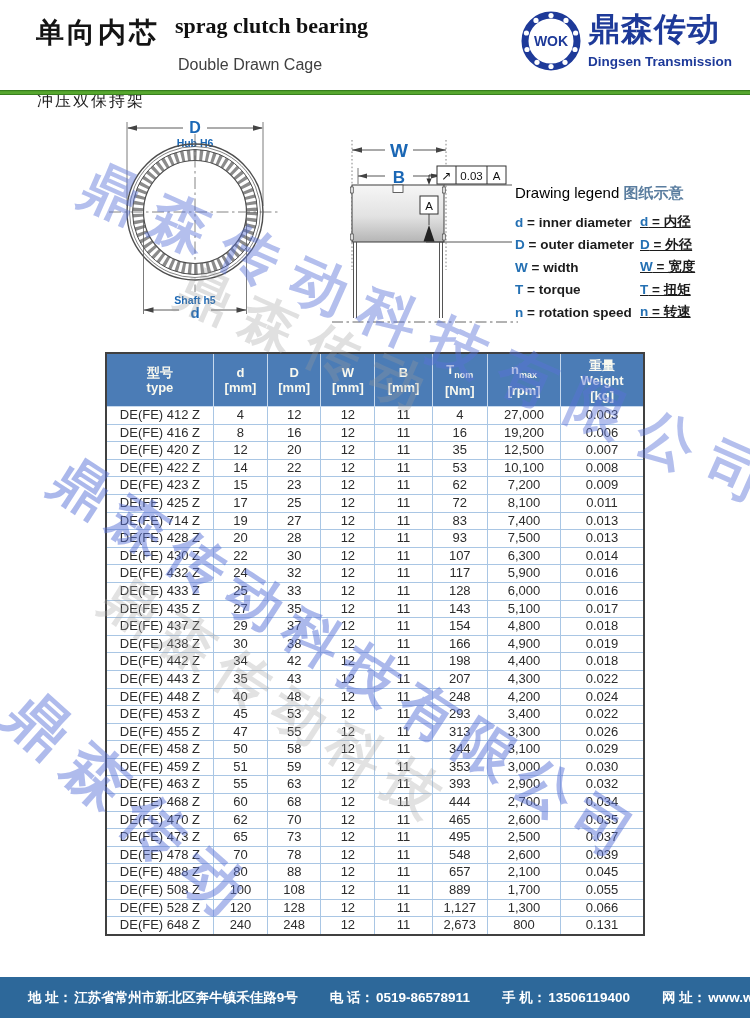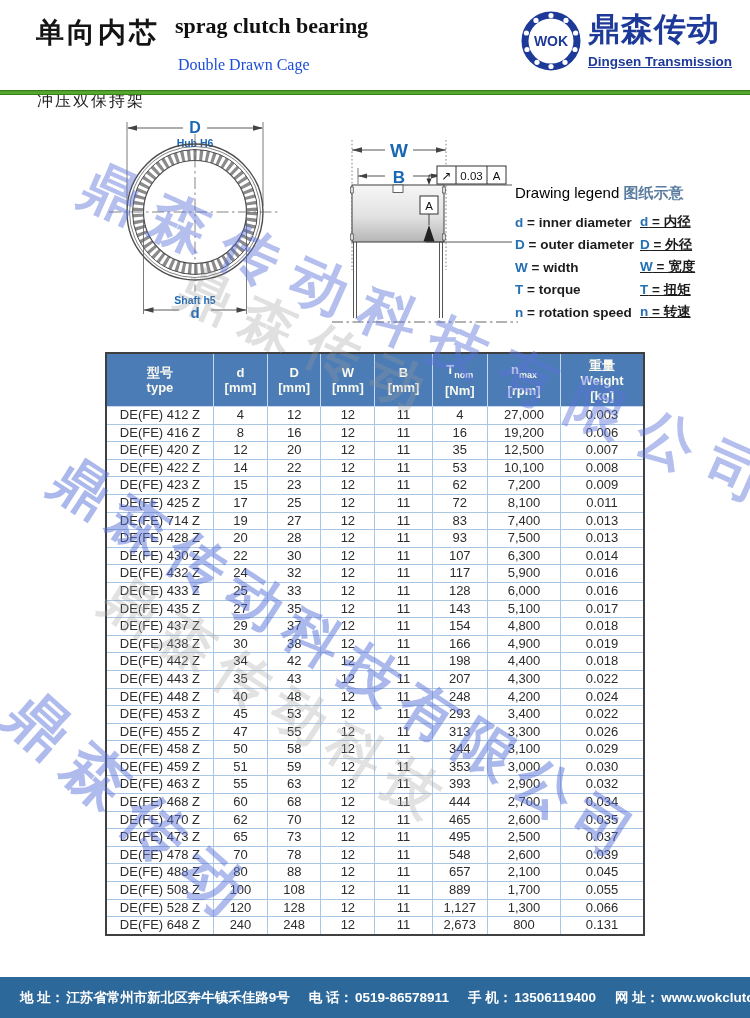--- a/index.html
+++ b/index.html
@@ -3,27 +3,27 @@
 <meta charset="utf-8">
 <style>
   html,body{margin:0;padding:0;background:#e8e8e8;}
   #page{position:relative;width:750px;height:1018px;background:#ffffff;overflow:hidden;
         font-family:"Liberation Sans","DejaVu Sans",sans-serif;}
   
   .hdr-cn{position:absolute;left:36px;top:14px;font-size:28px;font-weight:900;color:#141414;letter-spacing:3px;}
   .hdr-cn-sub{position:absolute;left:37px;top:53px;font-size:16px;color:#1c1c1c;letter-spacing:2px;margin-top:38px;}
   .hdr-en{position:absolute;left:175px;top:13px;font-family:"Liberation Serif","DejaVu Serif",serif;
           font-size:22px;font-weight:700;color:#101010;}
-  .hdr-en-sub{position:absolute;left:178px;top:56px;font-family:Liberation Serif, serif;
-          font-size:16px;color:#1d4ed8;}
+  .hdr-en-sub{position:absolute;left:178px;top:56px;font-family:Liberation Sans, sans-serif;
+          font-size:16px;color:#404040;}
   .logo{position:absolute;left:520px;top:10px;display:flex;align-items:center;}
   .logo-ring{width:62px;height:62px;}
   .logo-txt{margin-left:6px;display:flex;flex-direction:column;line-height:1;}
   .logo-cn{font-size:32px;font-weight:900;color:#1e3a99;letter-spacing:1px;}
-  .logo-en{font-size:13.5px;font-weight:700;color:#1e3a99;margin-top:10px;text-decoration:underline;}
+  .logo-en{font-size:13.5px;font-weight:700;color:#1e3a99;margin-top:10px;}
   .green-rule{position:absolute;left:0;top:90px;width:750px;height:5px;
               background:linear-gradient(#2a6e15,#57a72f 35%,#57a72f 70%,#2a6e15);}
   
   .ring-svg{position:absolute;left:95px;top:106px;}
   .sect-svg{position:absolute;left:330px;top:128px;}
   .dimlabel{fill:#1a67b5;font-weight:bold;}
   
   .legend{position:absolute;left:515px;top:184px;width:235px;}
   .lg-title{font-size:15px;margin-bottom:8px;}
   .lg-title .en{color:#000000;font-weight:400;}
@@ -40,21 +40,21 @@
   .spec-table th .h-l{line-height:15px;}
   .spec-table th sub{font-size:9px;}
   .spec-table td{border:1px solid #a9c6e4;font-size:13px;color:#2c2c2c;text-align:center;
                  padding:0;height:16.6px;line-height:16.6px;white-space:nowrap;}
   
   #watermark-layer{position:absolute;left:0;top:0;width:100%;height:100%;pointer-events:none;z-index:40;}
   .wm{position:absolute;font-weight:700;white-space:nowrap;transform-origin:0 0;
       font-family:"Liberation Sans","DejaVu Sans",sans-serif;}
   
   .footer-bar{position:absolute;left:0;bottom:0;width:750px;height:41px;background:#2d689a;
-              display:flex;align-items:center;padding-left:20px;box-sizing:border-box;gap:19px;z-index:45;}
+              display:flex;align-items:center;padding-left:28px;box-sizing:border-box;gap:32px;z-index:45;}
   .ft-item{color:#ffffff;font-size:13.5px;font-weight:700;white-space:nowrap;}
   .ft-label{margin-right:2px;}
 </style>
 </head>
 <body>
 
 <div id="page">
 
   <div class="hdr-cn">单向内芯</div>
   <div class="hdr-cn-sub">冲压双保持架</div>

